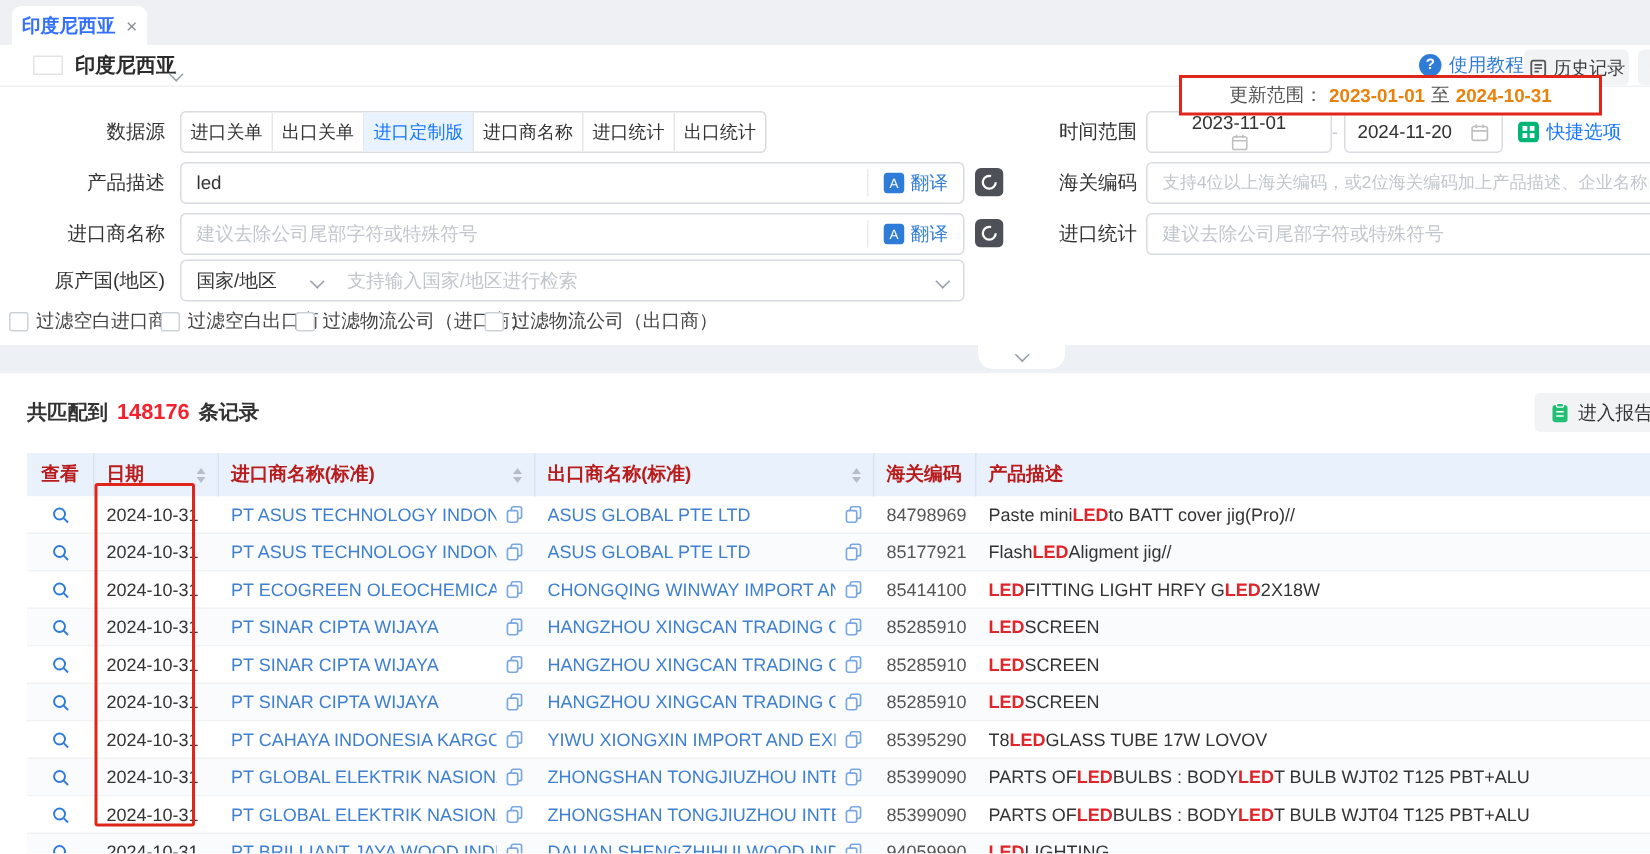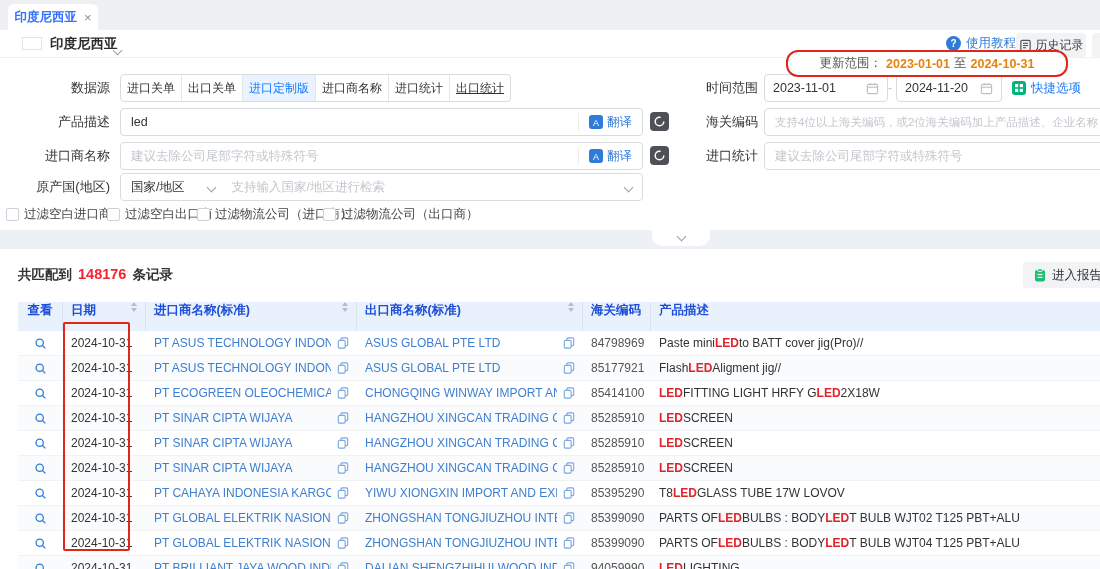--- a/index.html
+++ b/index.html
@@ -23,43 +23,43 @@
   .chev{display:inline-block;width:6px;height:6px;border-right:1.6px solid #9aa0a8;border-bottom:1.6px solid #9aa0a8;transform:rotate(45deg);}
   .tutorial{position:absolute;left:946px;top:5px;display:flex;gap:5px;align-items:center;color:#2f7cd8;font-size:12.5px;cursor:pointer;}
   .q-icon{width:15px;height:15px;border-radius:50%;background:#2f7cd8;color:#fff;font-size:10px;font-weight:700;
           display:flex;align-items:center;justify-content:center;}
   .history-btn{position:absolute;left:1016px;top:3px;width:70px;height:24px;background:#f1f3f5;border-radius:4px;
           display:flex;align-items:center;justify-content:center;gap:4px;font-size:12px;color:#3a3a3a;cursor:pointer;}
   .fav-btn{position:absolute;left:1092px;top:3px;width:28px;height:24px;background:#f1f3f5;border-radius:4px;
           display:flex;align-items:center;padding-left:7px;box-sizing:border-box;color:#f6b722;font-size:13px;cursor:pointer;}
 
   
-  .update-box{position:absolute;left:786px;top:50px;width:282px;height:27px;border:2px solid #e0251b;border-radius:12px;
+  .update-box{position:absolute;left:786px;top:50px;width:282px;height:27px;border:2px solid #e0251b;border-radius:0;
           background:#fff;display:flex;align-items:center;justify-content:center;gap:4px;font-size:12.5px;color:#555;z-index:20;box-sizing:border-box;}
   .update-date{color:#e8820c;font-weight:700;}
 
   
   .filter-panel{position:absolute;left:0;top:57px;width:1100px;height:173px;background:#fff;border-top:1px solid #f0f1f3;}
   .flabel{position:absolute;width:110px;text-align:right;font-size:13px;color:#333;line-height:28px;}
   .lb-ds{left:0;top:16px;} .lb-prod{left:0;top:50px;} .lb-imp{left:0;top:84px;} .lb-origin{left:0;top:115px;}
   .lb-time{left:648px;top:16px;} .lb-hs{left:648px;top:50px;} .lb-exp{left:648px;top:84px;}
 
   .seg-group{position:absolute;left:120px;top:16px;height:28px;display:flex;border:1px solid #d8dbdf;border-radius:4px;overflow:hidden;background:#fff;box-sizing:border-box;}
   .seg{padding:0 6px;line-height:26px;font-size:12px;color:#333;border-right:1px solid #e4e7ea;white-space:nowrap;cursor:pointer;}
-  .seg:last-child{border-right:none;text-decoration:underline;}
+  .seg:last-child{border-right:none;}
   .seg.active{background:#e8f3ff;color:#1677ff;}
 
   .inp{position:absolute;height:28px;border:1px solid #d8dbdf;border-radius:4px;background:#fff;box-sizing:border-box;font-size:12.5px;color:#333;}
   input.raw{border:none;outline:none;background:transparent;flex:1;min-width:0;height:100%;padding:0 10px;font-size:12.5px;color:#333;font-family:inherit;}
   input.raw::placeholder{color:#c2c6cc;}
   input.raw.ph-small{font-size:11.5px;}
   .flexinp{display:flex;align-items:center;}
 
   .date-inp{display:flex;align-items:center;justify-content:space-between;padding:0 8px;cursor:pointer;}
-  .date1{left:764px;top:16px;width:124px;}
+  .date1{left:764px;top:16px;width:124px;flex-direction:column;}
   .date2{left:896px;top:16px;width:106px;}
   .date-txt{font-size:12.5px;color:#333;}
   .dash{position:absolute;left:886px;top:16px;width:8px;line-height:28px;color:#c2c6cc;font-size:12px;text-align:center;}
   .quick{position:absolute;left:1012px;top:16px;height:28px;display:flex;align-items:center;gap:5px;cursor:pointer;}
   .quick-txt{color:#1677ff;font-size:12.5px;}
 
   .prod-inp{left:120px;top:50px;width:523px;}
   .imp-inp{left:120px;top:84px;width:523px;}
   .hs-inp{left:764px;top:50px;width:346px;}
   .exp-inp{left:764px;top:84px;width:346px;}
@@ -82,21 +82,21 @@
 
   
   .results{position:absolute;left:0;top:249px;width:1100px;height:320px;background:#fff;}
   .match-line{position:absolute;left:18px;top:17px;font-size:13.5px;font-weight:700;color:#333;display:flex;gap:6px;align-items:baseline;}
   .match-count{color:#f5222d;font-size:14.5px;}
   .report-btn{position:absolute;left:1023px;top:13px;width:85px;height:26px;background:#f1f3f5;border-radius:4px;
           display:flex;align-items:center;gap:5px;padding-left:10px;font-size:12.5px;color:#333;box-sizing:border-box;cursor:pointer;}
 
   .table{position:absolute;left:18px;top:53px;width:1082px;}
   .thead{display:flex;height:29px;background:#e9f2fc;align-items:stretch;}
-  .hcell{position:relative;display:flex;align-items:flex-start;font-size:12.5px;font-weight:700;color:#1d4ed8;
+  .hcell{position:relative;display:flex;align-items:center;font-size:12.5px;font-weight:700;color:#b91c1c;
           box-sizing:border-box;padding:0 8px;border-right:1px solid #d9e4f0;}
   .hcell:last-child{border-right:none;}
   .hcell.center{justify-content:center;}
   .sort{margin-left:auto;display:flex;flex-direction:column;gap:2px;padding-left:6px;cursor:pointer;}
   .tri-up{width:0;height:0;border-left:3.5px solid transparent;border-right:3.5px solid transparent;border-bottom:4.5px solid #b7bdc7;}
   .tri-down{width:0;height:0;border-left:3.5px solid transparent;border-right:3.5px solid transparent;border-top:4.5px solid #b7bdc7;}
 
   .trow{display:flex;height:24px;align-items:stretch;border-bottom:1px solid #f1f2f4;background:#fff;}
   .trow.alt{background:#fafbfd;}
   .tcell{display:flex;align-items:center;box-sizing:border-box;padding:0 8px;font-size:12px;color:#333;overflow:hidden;white-space:nowrap;}

